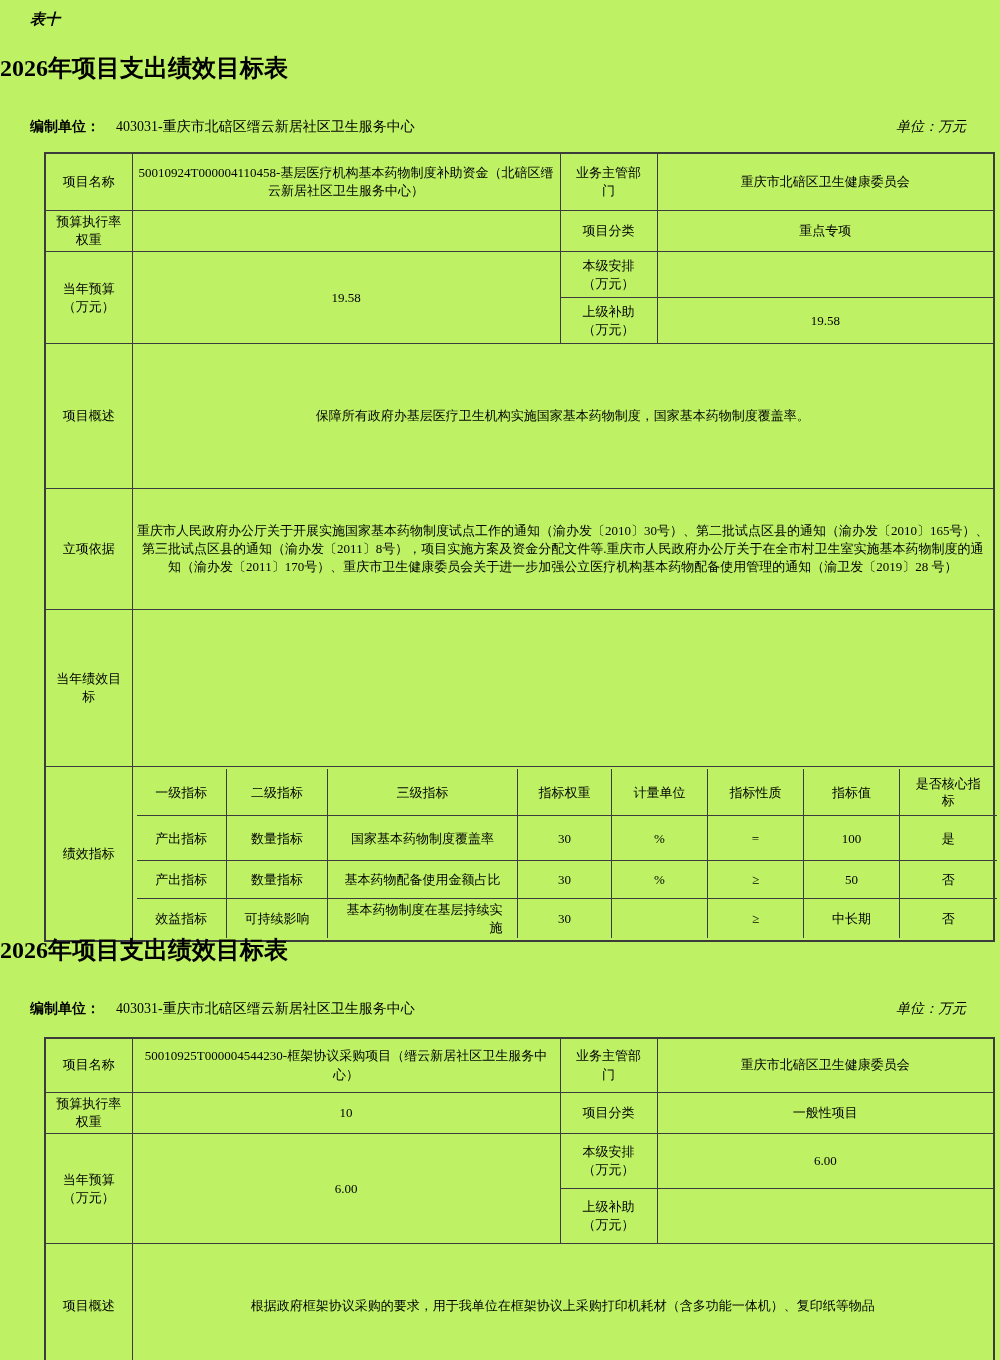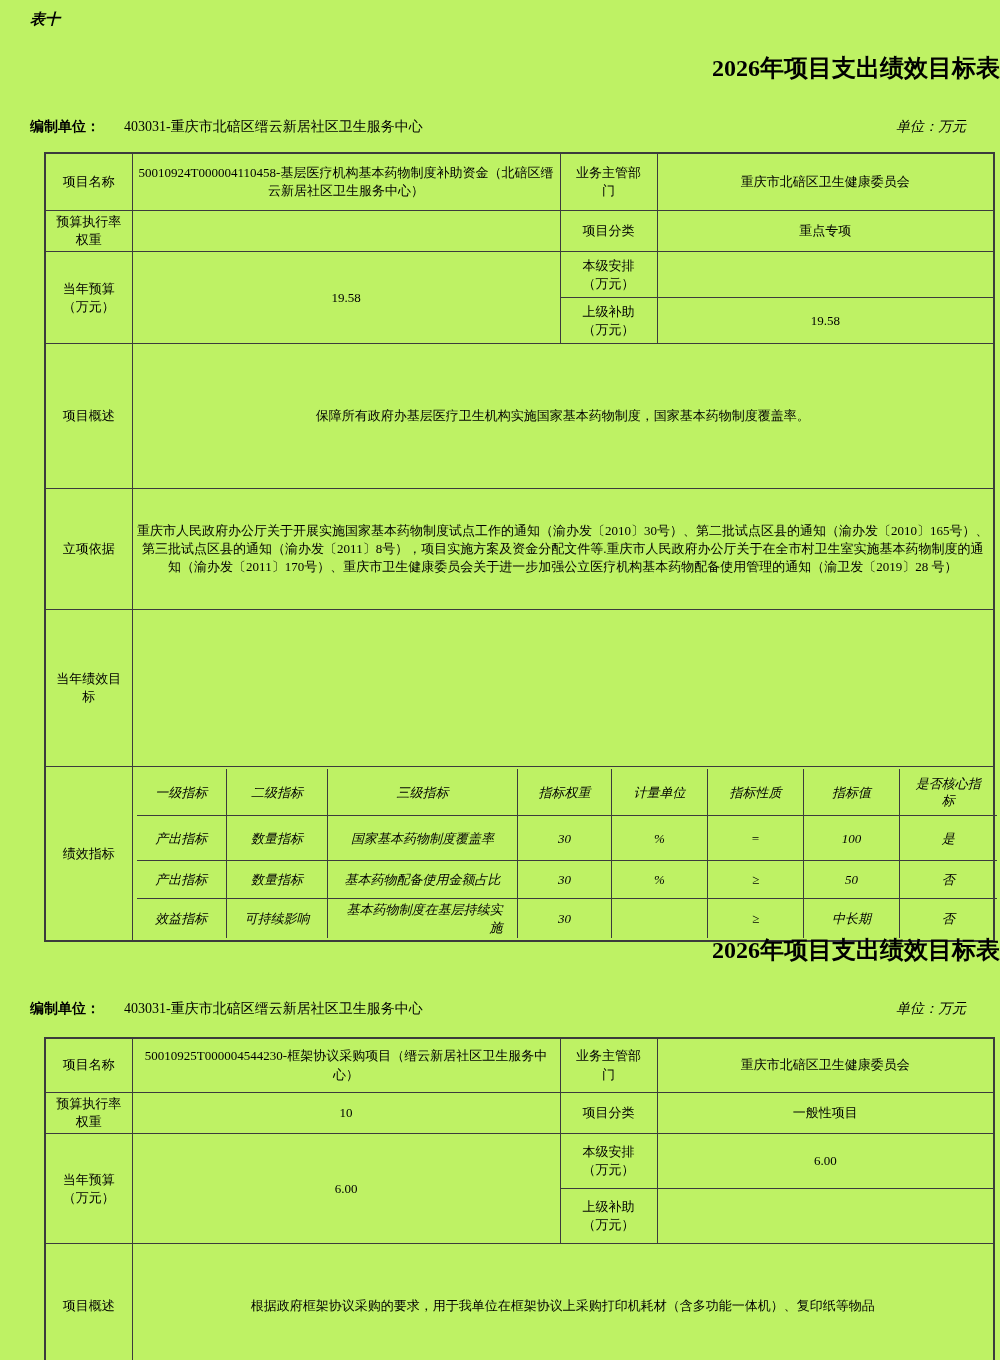--- a/index.html
+++ b/index.html
@@ -1,34 +1,34 @@
 <!DOCTYPE html>
 <html><head>
 <meta charset="utf-8">
 <style>
   html,body{margin:0;padding:0;background:#ffffff;}
   .sheet{position:relative;width:1000px;height:1360px;background:#bef264;color:#000;
          font-family:"Liberation Serif","DejaVu Serif",serif;font-size:13px;overflow:hidden;}
   .corner-label{position:absolute;top:10px;left:30px;font-style:italic;font-size:15px;font-weight:bold;}
-  .doc-title{position:absolute;left:0;right:0;text-align:right;font-size:24px;font-weight:bold;
+  .doc-title{position:absolute;left:0;right:0;text-align:left;font-size:24px;font-weight:bold;
              font-family:"Liberation Serif","DejaVu Serif",serif;}
   #title1{top:52px;} #title2{top:934px;}
   .meta-row{position:absolute;left:30px;right:34px;display:flex;justify-content:space-between;
             align-items:baseline;font-size:14px;}
   #meta1{top:118px;} #meta2{top:1000px;}
   .meta-left .mlabel{font-weight:bold;}
-  .meta-left .mvalue{margin-left:24px;}
+  .meta-left .mvalue{margin-left:16px;}
   .unit{font-style:italic;font-weight:normal;margin-left:24px;}
   table.main{position:absolute;left:44px;width:949px;border-collapse:collapse;table-layout:fixed;
              border:2px solid #3c3c3c;}
   #table1{top:152px;} #table2{top:1037px;}
   table.main td{border:1px solid #3c3c3c;text-align:center;vertical-align:middle;
                 padding:2px 4px;line-height:1.4;font-size:13px;word-break:break-all;}
   td.txt{text-align:left;padding:3px 5px;}
-  td.subwrap{padding:0;font-style:italic;}
+  td.subwrap{padding:0;}
   table.sub{width:100%;border-collapse:collapse;table-layout:fixed;}
   table.sub td{border:1px solid #3c3c3c;text-align:center;vertical-align:middle;
                padding:2px 4px;line-height:1.35;font-size:13px;word-break:break-all;}
   table.sub tr td:first-child{border-left:none;}
   table.sub tr td:last-child{border-right:none;}
   table.sub tr:first-child td{border-top:none;}
   table.sub tr:last-child td{border-bottom:none;}
   .wrap5{display:inline-block;max-width:69px;}
   .wrap12{display:inline-block;max-width:160px;text-align:right;}
 </style>

